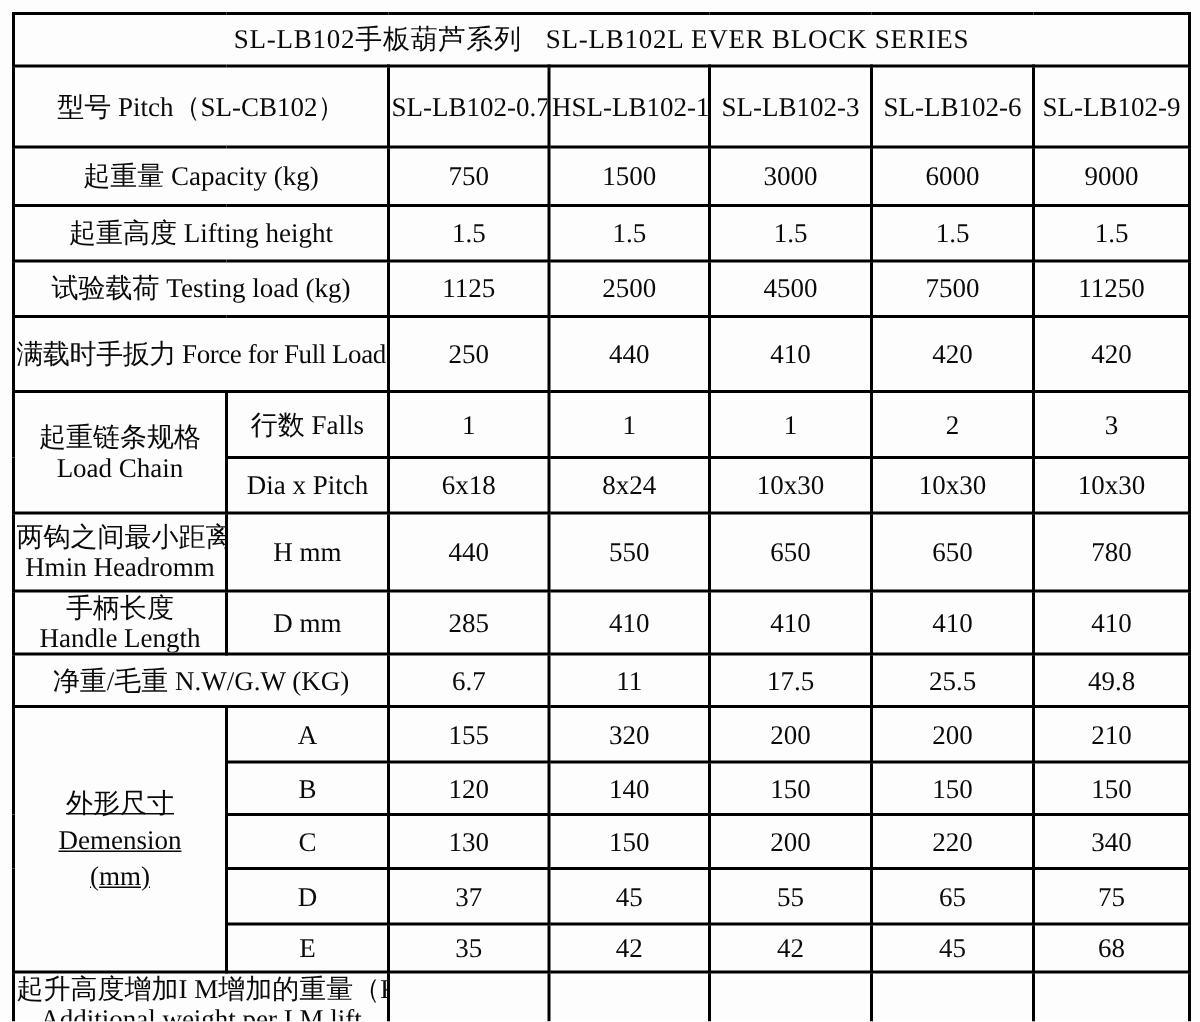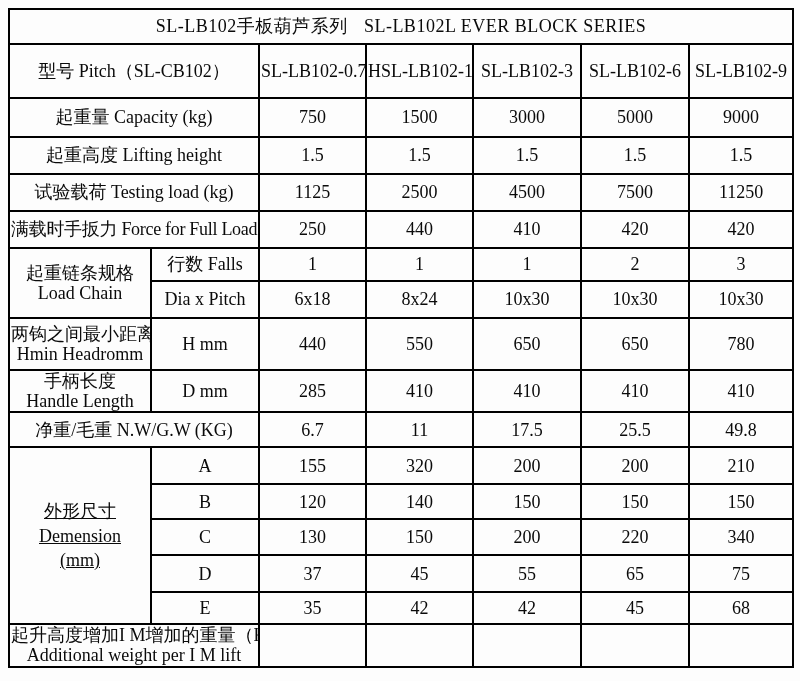--- a/index.html
+++ b/index.html
@@ -77,21 +77,21 @@
         <td class="model-cell">SL-LB102-3</td>
         <td class="model-cell">SL-LB102-6</td>
         <td class="model-cell">SL-LB102-9</td>
       </tr>
 
       <tr style="height:39px">
         <td colspan="2">起重量 Capacity (kg)</td>
         <td>750</td>
         <td>1500</td>
         <td>3000</td>
-        <td>5000</td>
+        <td>6000</td>
         <td>9000</td>
       </tr>
 
       <tr style="height:37px">
         <td colspan="2">起重高度 Lifting height</td>
         <td>1.5</td>
         <td>1.5</td>
         <td>1.5</td>
         <td>1.5</td>
         <td>1.5</td>
@@ -99,30 +99,30 @@
 
       <tr style="height:37px">
         <td colspan="2">试验载荷 Testing load (kg)</td>
         <td>1125</td>
         <td>2500</td>
         <td>4500</td>
         <td>7500</td>
         <td>11250</td>
       </tr>
 
-      <tr style="height:37px">
+      <tr style="height:50px">
         <td colspan="2" class="small">满载时手扳力 Force for Full Load</td>
         <td>250</td>
         <td>440</td>
         <td>410</td>
         <td>420</td>
         <td>420</td>
       </tr>
 
-      <tr style="height:33px">
+      <tr style="height:44px">
         <td rowspan="2" class="two-line">
           <div>起重链条规格</div>
           <div>Load Chain</div>
         </td>
         <td>行数 Falls</td>
         <td>1</td>
         <td>1</td>
         <td>1</td>
         <td>2</td>
         <td>3</td>

